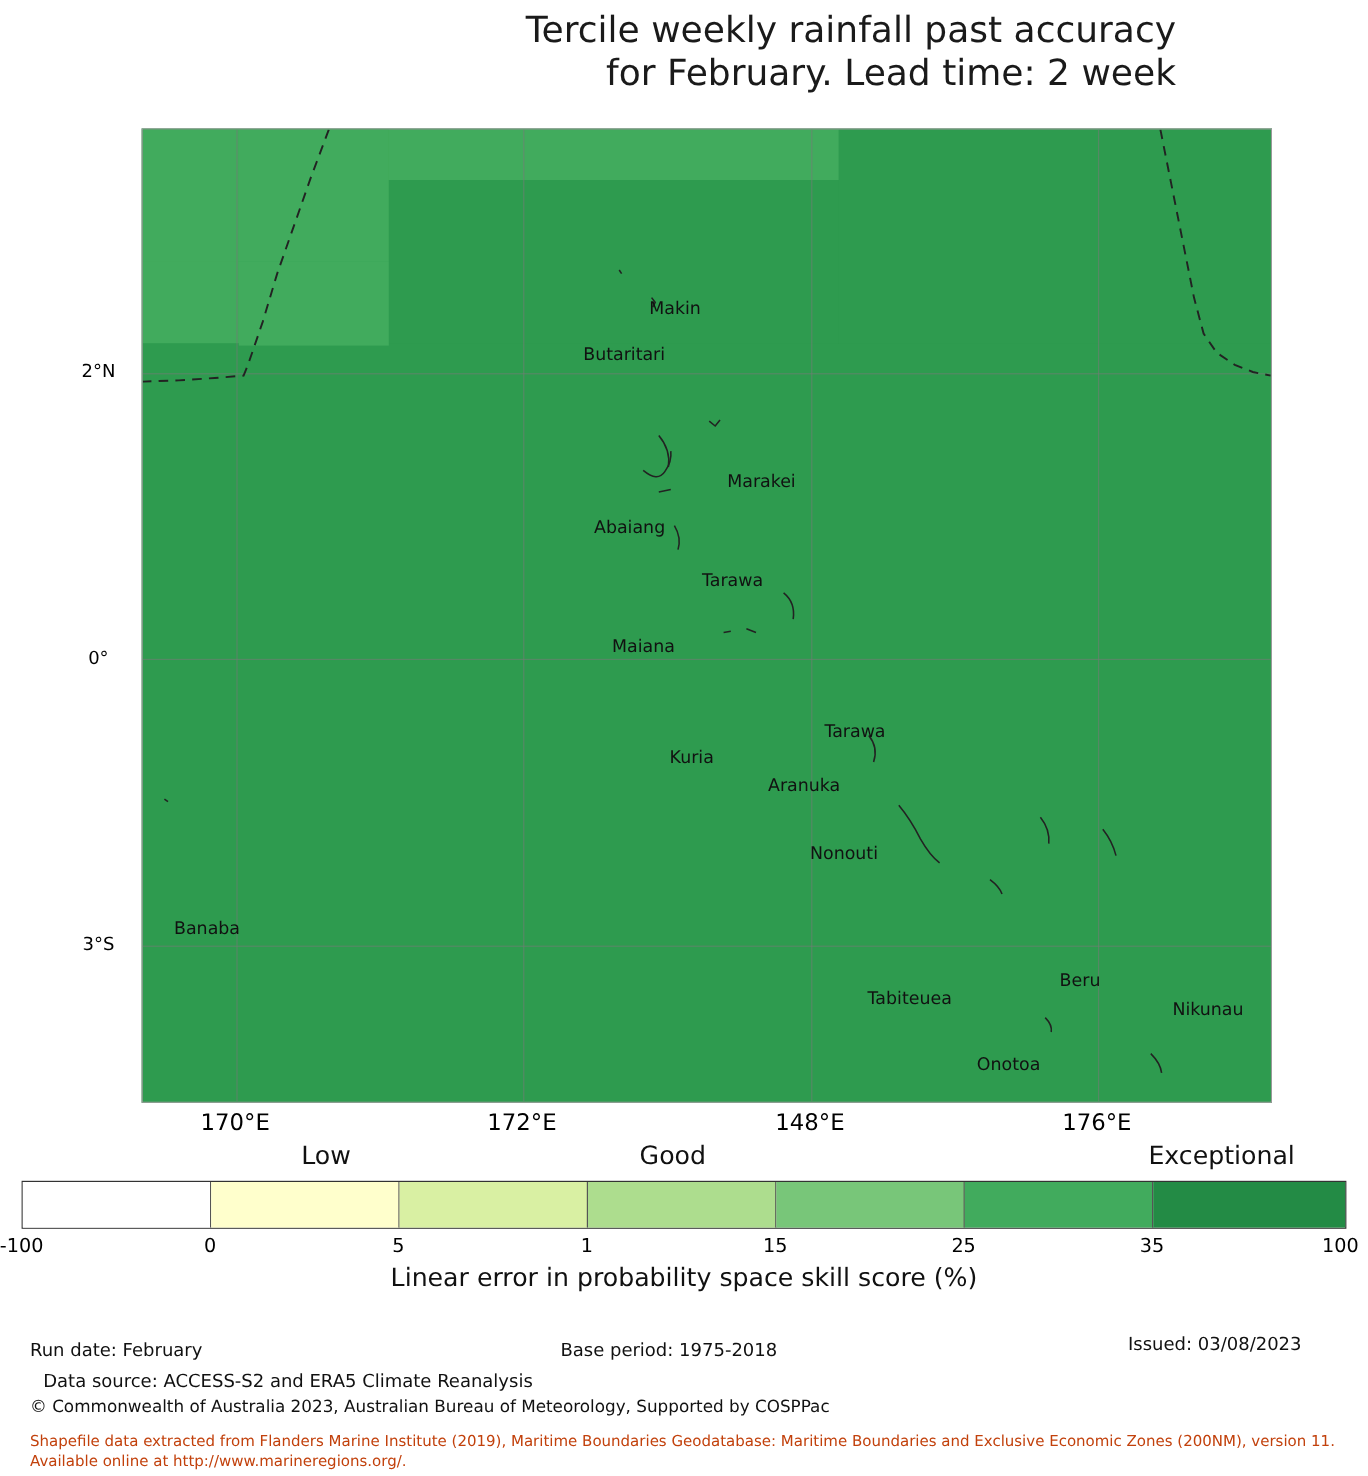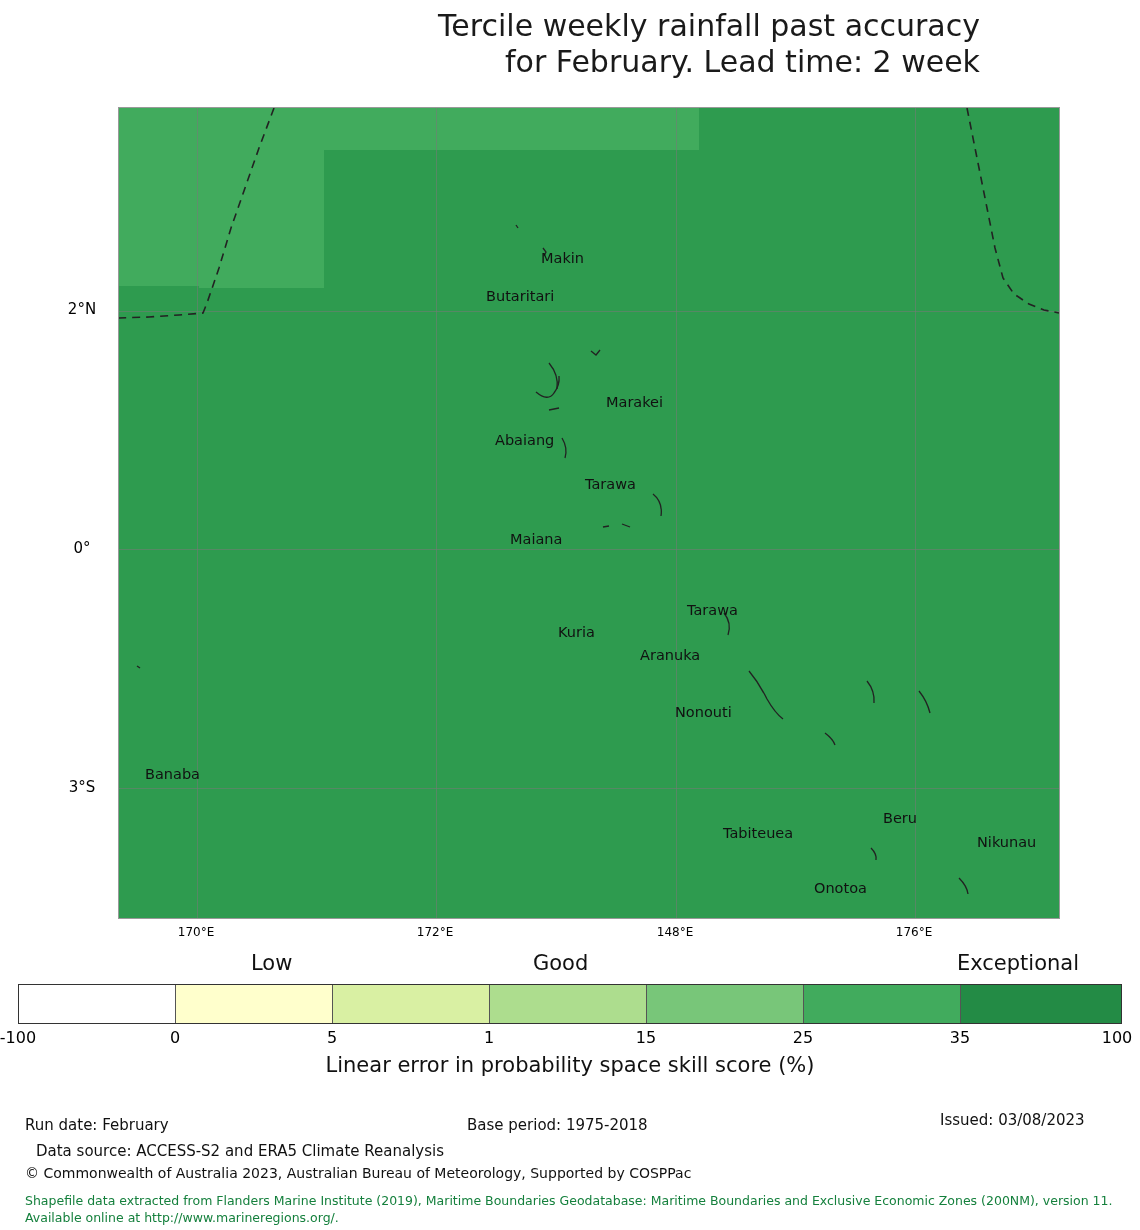--- a/index.html
+++ b/index.html
@@ -63,21 +63,21 @@
   }
   .tick-label-y {
     position: absolute;
     font-size: 15px;
     color: #000;
     text-align: center;
     width: 60px;
   }
   .tick-label-x {
     position: absolute;
-    font-size: 12px;
+    font-size: 19px;
     color: #000;
     text-align: center;
     width: 90px;
   }
   
   .cat-word {
     position: absolute;
     font-size: 21px;
     color: #111;
   }
@@ -117,21 +117,21 @@
   }
   
   .foot {
     position: absolute;
     font-size: 15px;
     color: #111;
   }
   .foot-small {
     position: absolute;
     font-size: 12.5px;
-    color: #15803d;
+    color: #c2410c;
     line-height: 17px;
   }
   .coast {
     position: absolute;
     left: 0; top: 0;
     width: 100%; height: 100%;
     pointer-events: none;
   }
 </style>
 </head>

